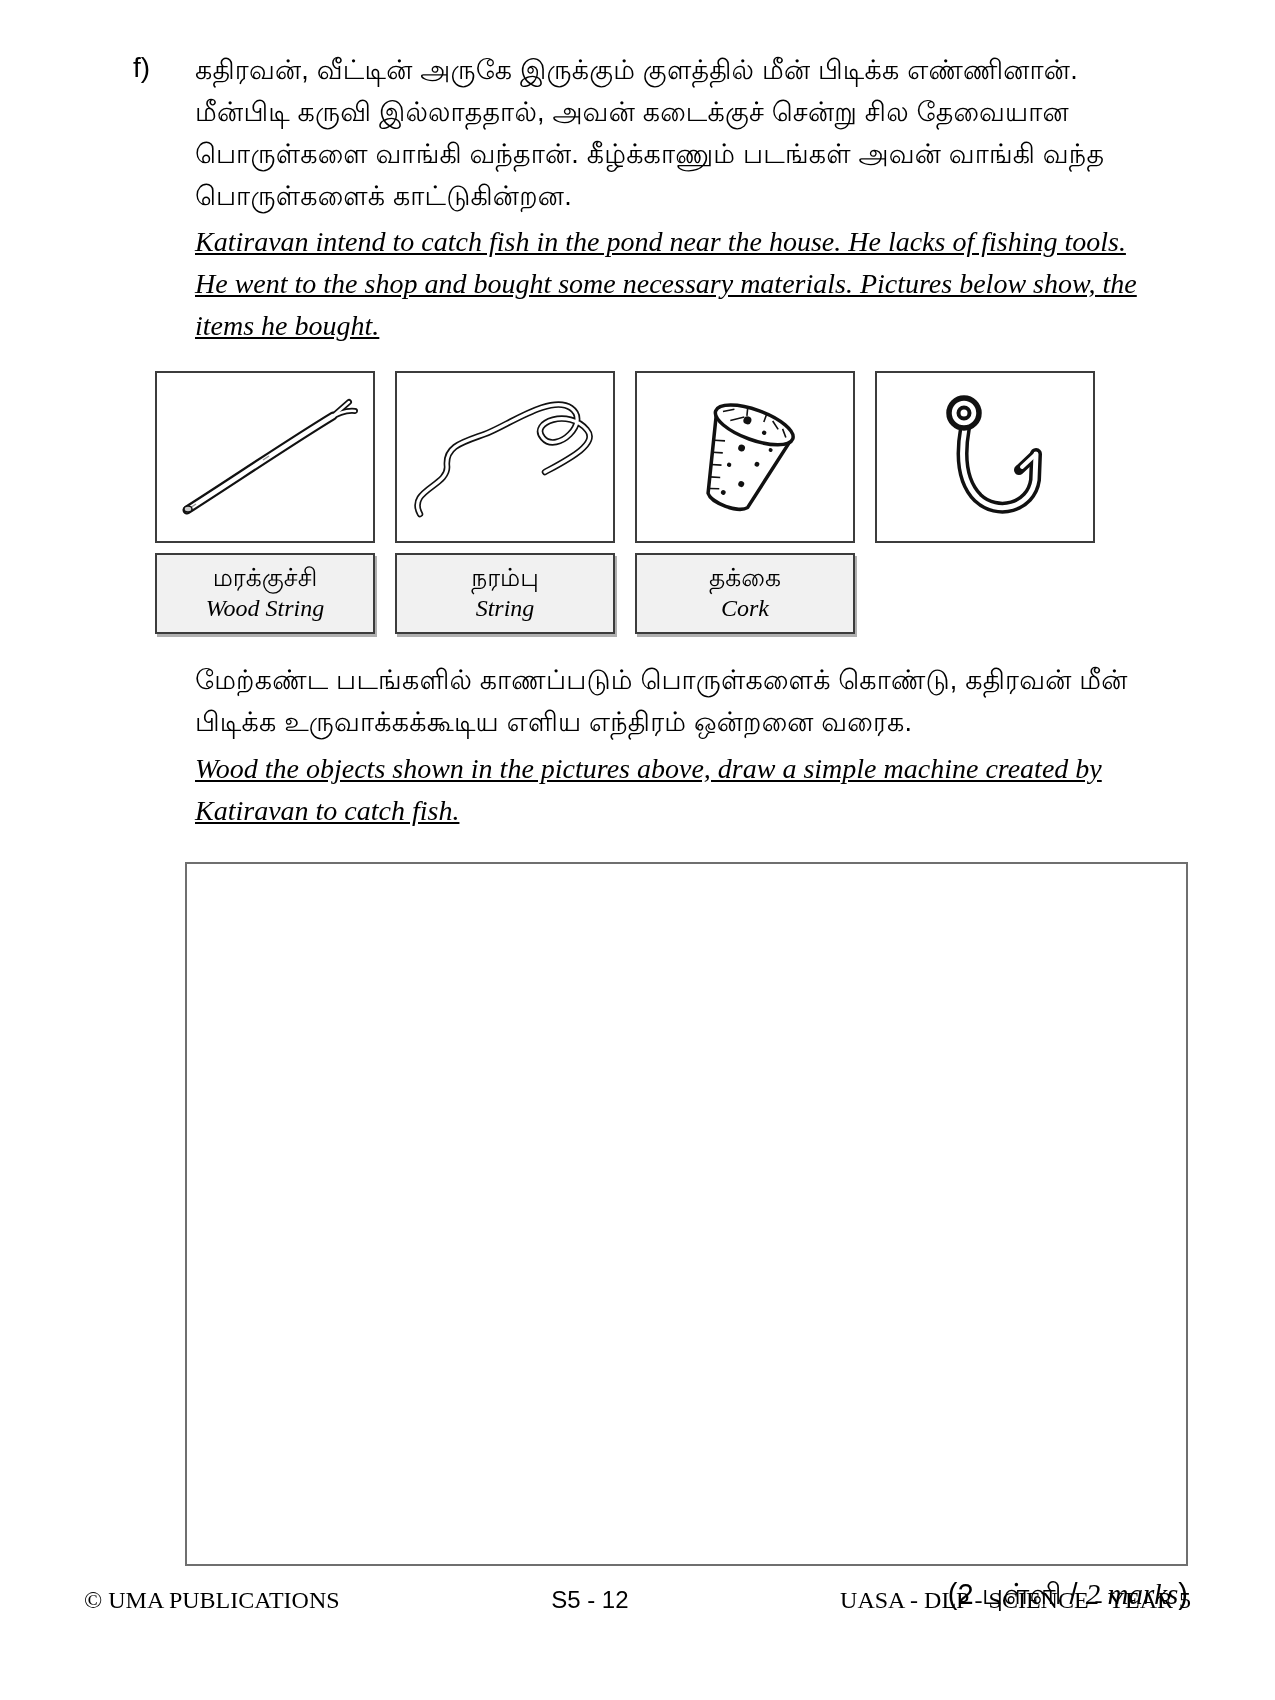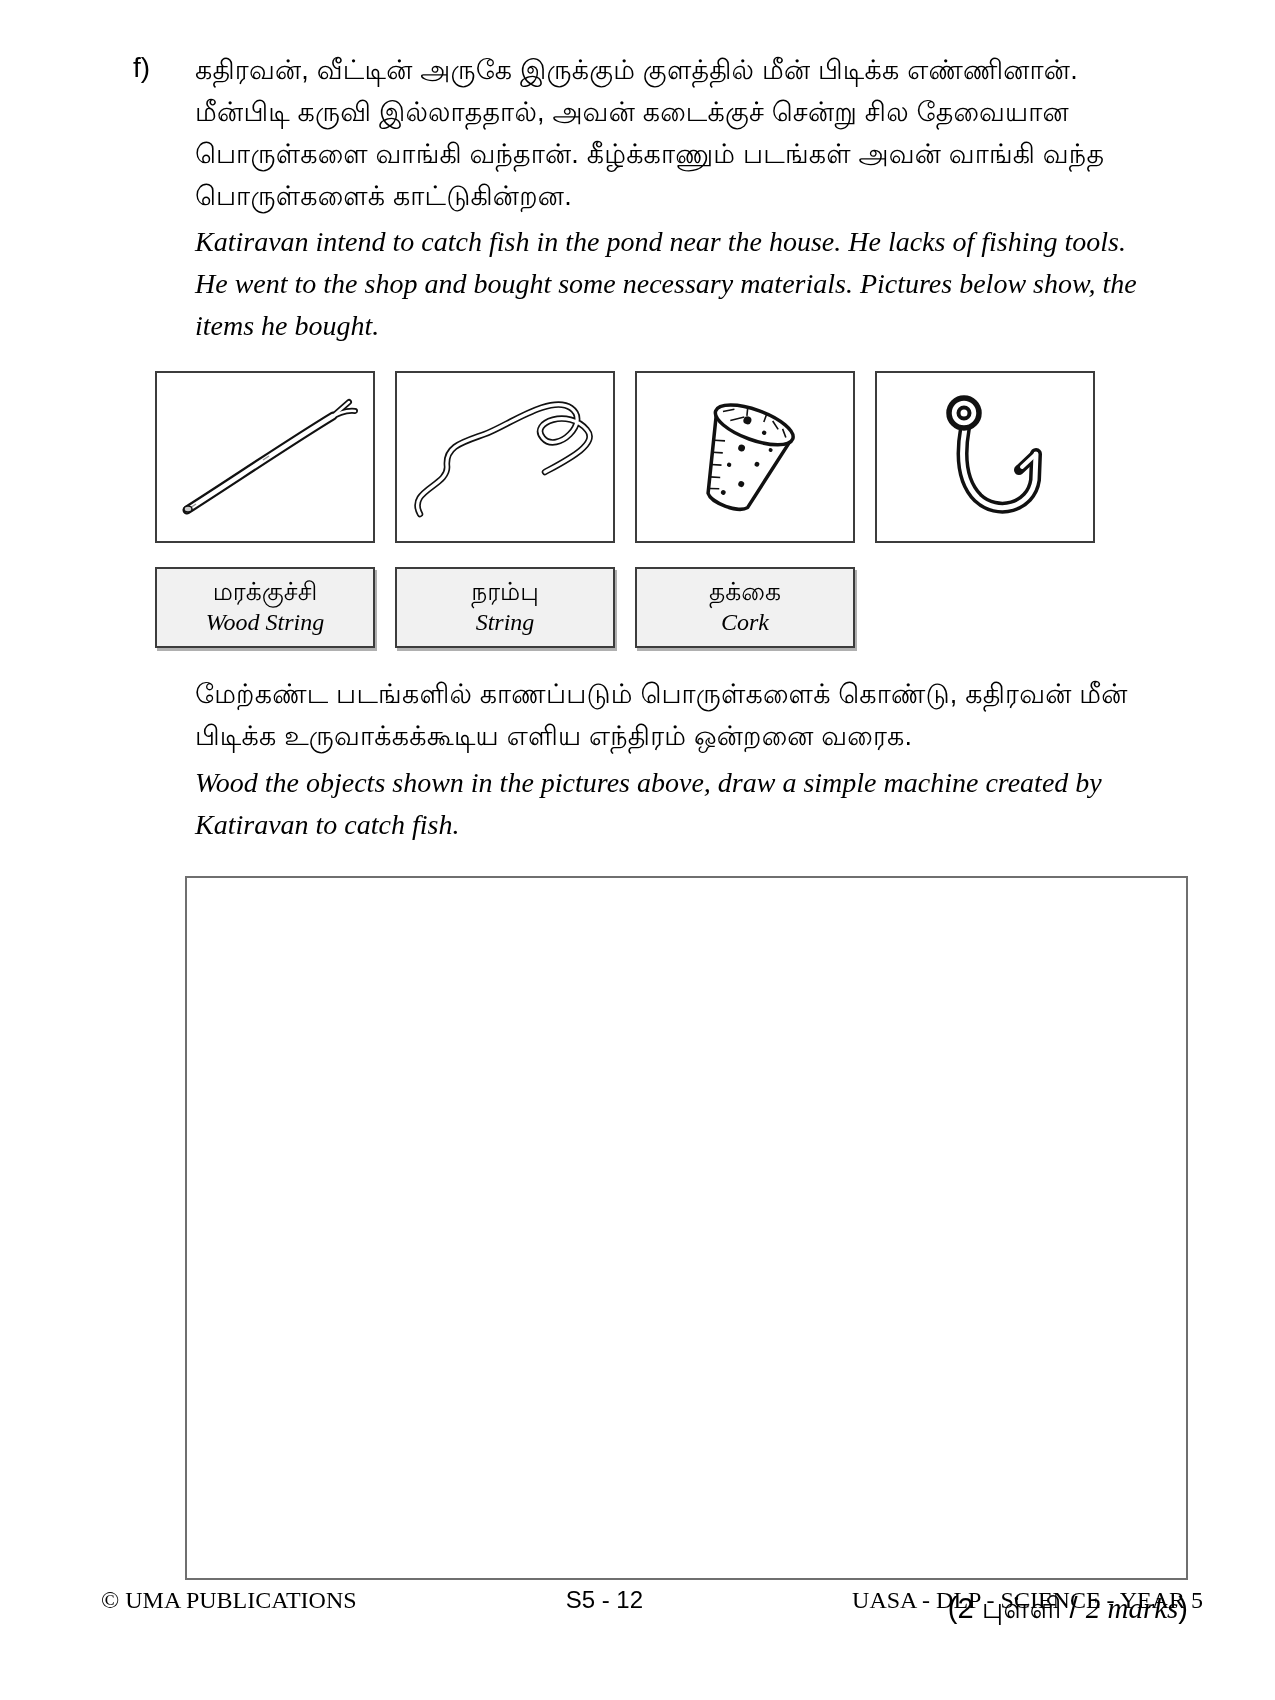--- a/index.html
+++ b/index.html
@@ -12,31 +12,31 @@
     font-family:"Liberation Sans", sans-serif;
     color:#000;
     overflow:hidden;
   }
   .qrow { display:flex; padding:50px 80px 0 133px; }
   .qletter { width:62px; flex:0 0 62px; font-size:28px; padding-top:2px; }
   .qbody { flex:1; max-width:960px; }
   .tamil-para { font-size:27px; line-height:1.55; letter-spacing:0.2px; }
   .eng-para {
     font-family:"Liberation Serif", serif;
-    font-style:italic; font-size:28px; line-height:1.5; margin-top:4px;
+    font-style:italic; font-size:28px; line-height:1.5; margin-top:4px;text-decoration:underline;
   }
   .cards { display:flex; gap:20px; margin:24px 0 0 155px; width:940px; }
   .card { width:220px; flex:0 0 220px; }
   .imgbox {
     height:172px; border:2px solid #3c3c3c; background:#fff;
     display:flex; align-items:center; justify-content:center;
   }
   .imgbox svg { width:200px; height:150px; }
   .labelbox {
-    margin-top:24px; border:2px solid #3c3c3c; background:#f1f1f1;
+    margin-top:10px; border:2px solid #3c3c3c; background:#f1f1f1;
     box-shadow:2px 3px 0 rgba(80,80,80,0.45);
     text-align:center; padding:7px 2px 9px;
   }
   .label-ta { font-size:25px; line-height:1.2; }
   .label-en {
     font-family:"Liberation Serif", serif; font-style:italic;
     font-size:24px; line-height:1.15; margin-top:3px;
   }
   .instr { margin:26px 80px 0 195px; max-width:960px; }
   .drawbox {
@@ -44,23 +44,23 @@
     width:1003px; height:704px;
     border:2px solid #6f6f6f;
     background:#fff;
   }
   .marks {
     width:1188px; text-align:right; margin-top:12px;
     font-size:29px; white-space:pre;padding-left:44px;
   }
   .marks .it { font-family:"Liberation Serif", serif; font-style:italic; }
   .footer {
-    position:absolute; left:84px; right:72px; bottom:86px;
+    position:absolute; left:84px; right:84px; bottom:86px;
     display:flex; justify-content:space-between; align-items:baseline;
-    font-family:"Liberation Serif", serif; font-size:24px;margin-left:17px;
+    font-family:"Liberation Serif", serif; font-size:24px;
   }
   .footer-center { font-family:"Liberation Sans", sans-serif; font-size:24px;text-align:center; }
 </style>
 </head>
 <body>
 
 <div class="page">
 
   <div class="qrow">
     <div class="qletter">f)</div>

